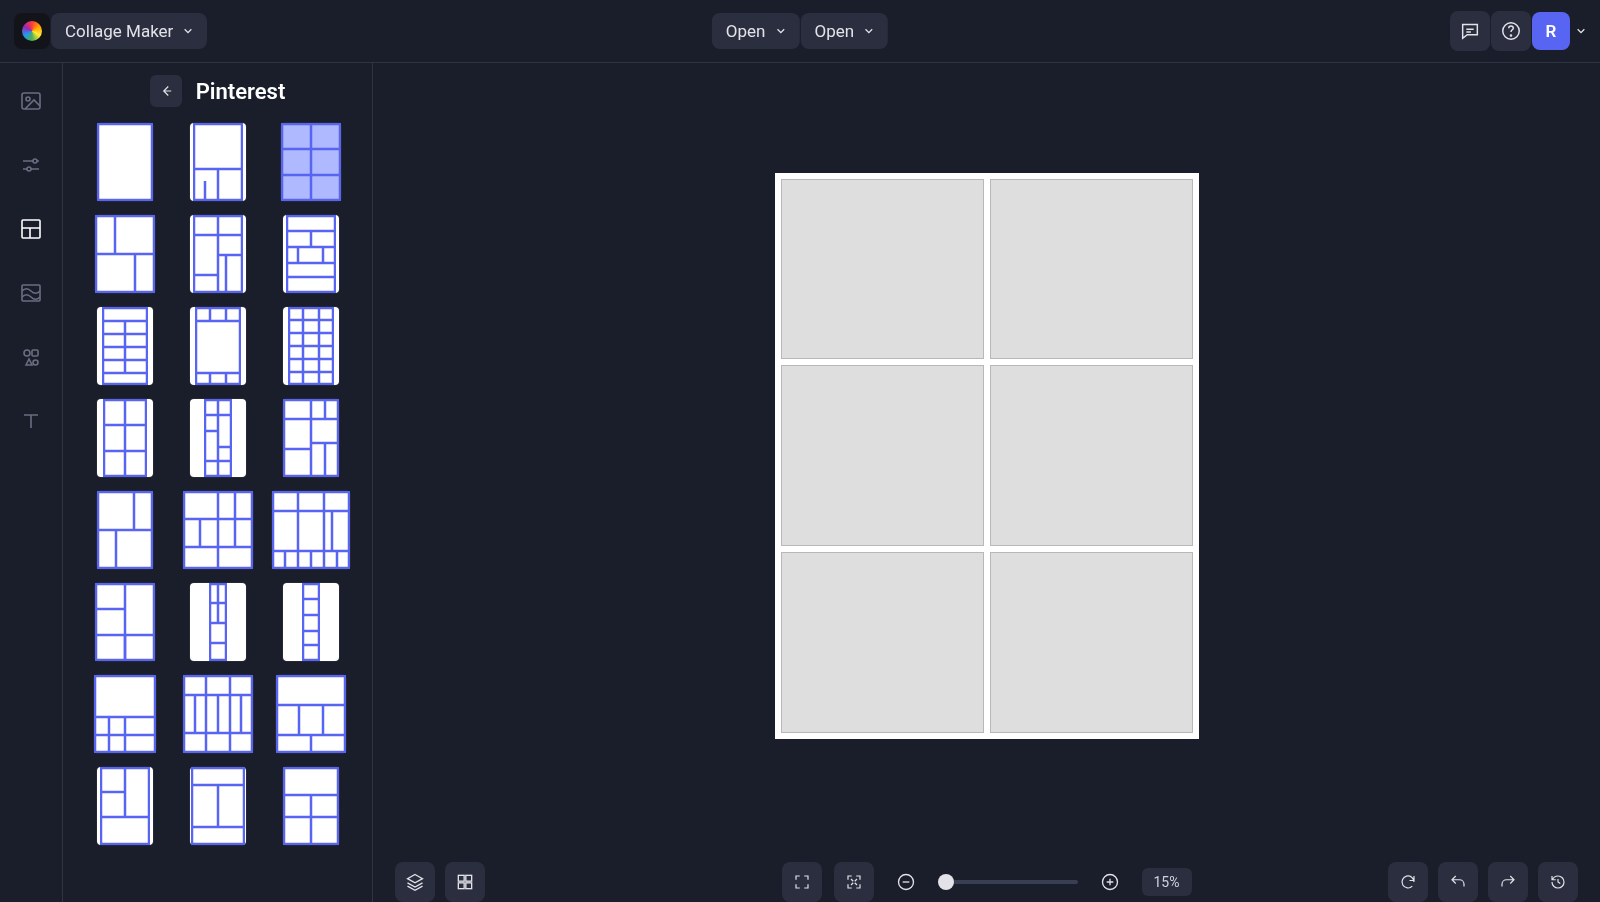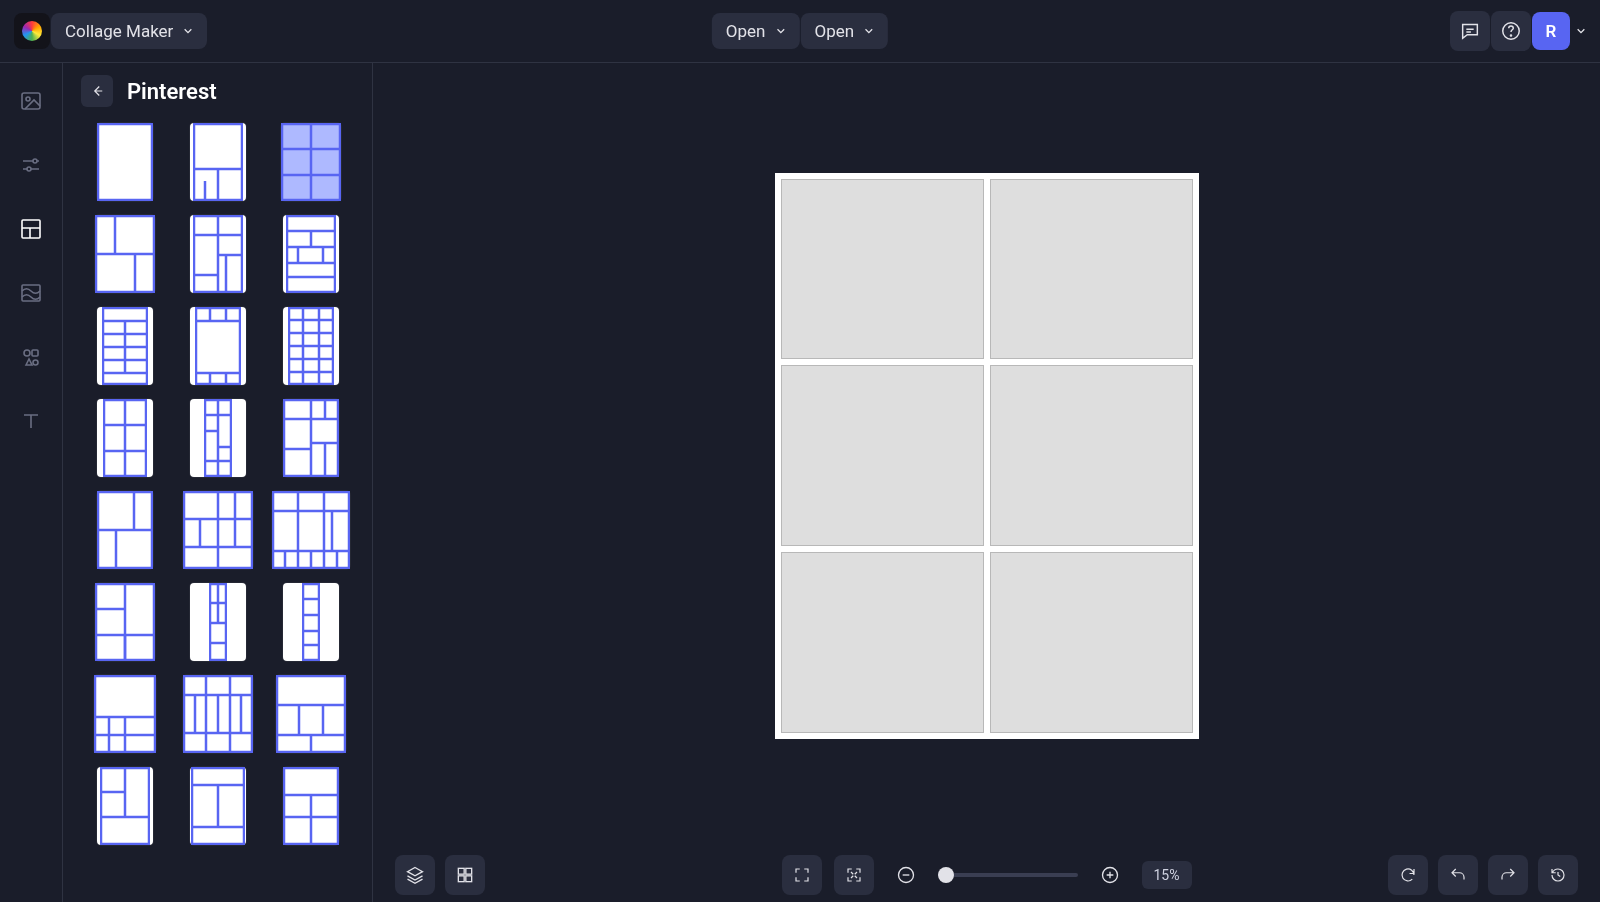--- a/index.html
+++ b/index.html
@@ -18,36 +18,36 @@
   .avatar-wrap { display: flex; align-items: center; gap: 6px; }
   
   
   .main { display: flex; height: calc(902px - 63px); }
   .rail { width: 63px; border-right: 1px solid #2f3342; display: flex; flex-direction: column; align-items: center; padding-top: 18px; gap: 24px; }
   .rail-item { width: 40px; height: 40px; display: flex; align-items: center; justify-content: center; cursor: pointer; border-radius: 8px; }
   .rail-item.active svg { stroke: #fff; }
   .rail-item svg { stroke: #6a6e82; }
   
   .side-panel { width: 310px; border-right: 1px solid #2f3342; display: flex; flex-direction: column; }
-  .panel-header { height: 56px; display: flex; align-items: center; gap: 14px; padding: 0 18px; }
+  .panel-header { height: 56px; display: flex; align-items: center; gap: 14px; padding: 0 18px; justify-content: center; }
   .back-btn { width: 32px; height: 32px; border-radius: 6px; background: #2a2e3f; display: flex; align-items: center; justify-content: center; cursor: pointer; }
   .panel-title { font-size: 22px; font-weight: 600; color: #fff; }
   .panel-scroll { flex: 1; overflow-y: auto; padding: 4px 22px 20px 22px; }
   .template-grid { display: grid; grid-template-columns: repeat(3, 1fr); gap: 14px; }
   .tpl { background: #fff; border-radius: 4px; display: flex; align-items: center; justify-content: center; cursor: pointer; box-shadow: 0 0 0 1px rgba(255,255,255,0.05); position: relative; }
   .tpl.sel { background: #aeb9ff; }
   .tpl svg { display: block; }
   
   .canvas-area { flex: 1; display: flex; flex-direction: column; }
   .canvas-viewport { flex: 1; display: flex; align-items: center; justify-content: center; }
   .page { width: 424px; height: 566px; background: #fff; padding: 6px; }
   .page-grid { width: 100%; height: 100%; display: grid; grid-template-columns: 1fr 1fr; grid-template-rows: 1fr 1fr 1fr; gap: 6px; }
   .cell { background: #dedede; border: 1px solid #b8b8b8; }
   
-  .bottom-bar { height: 54px; display: flex; align-items: center; padding: 0 22px; justify-content: space-between; }
+  .bottom-bar { height: 54px; display: flex; align-items: flex-end; padding: 0 22px; justify-content: space-between; }
   .bb-left, .bb-center, .bb-right { display: flex; align-items: center; gap: 10px; }
   .bb-center { position: absolute; left: 50%; transform: translateX(-50%); display: flex; align-items: center; gap: 12px; }
   .sq-btn { width: 40px; height: 40px; border-radius: 8px; background: #2a2e3f; display: flex; align-items: center; justify-content: center; cursor: pointer; }
   .slider-track { width: 140px; height: 4px; background: #3a3e52; border-radius: 2px; position: relative; }
   .slider-thumb { position: absolute; left: 8px; top: 50%; transform: translate(-50%,-50%); width: 16px; height: 16px; border-radius: 50%; background: #e2e2e8; }
   .zoom-val { background: #2a2e3f; border-radius: 6px; padding: 6px 12px; font-size: 14px; color: #cfd2e0; }
   
   
   .panel-scroll::-webkit-scrollbar { width: 8px; }
   .panel-scroll::-webkit-scrollbar-track { background: transparent; }

